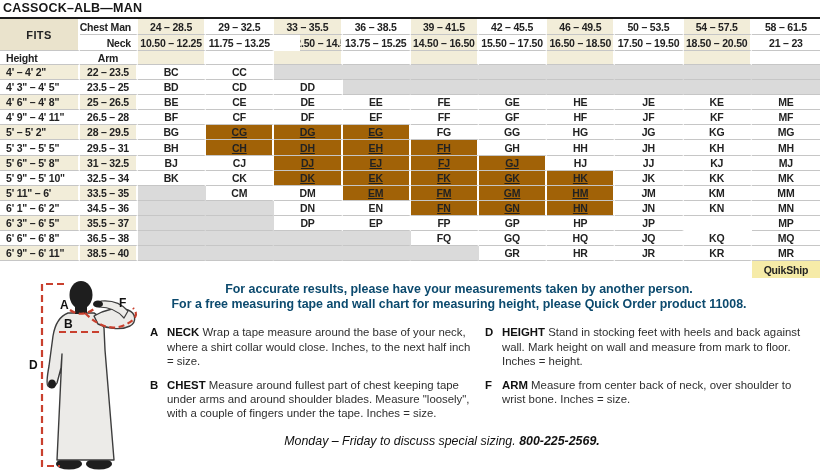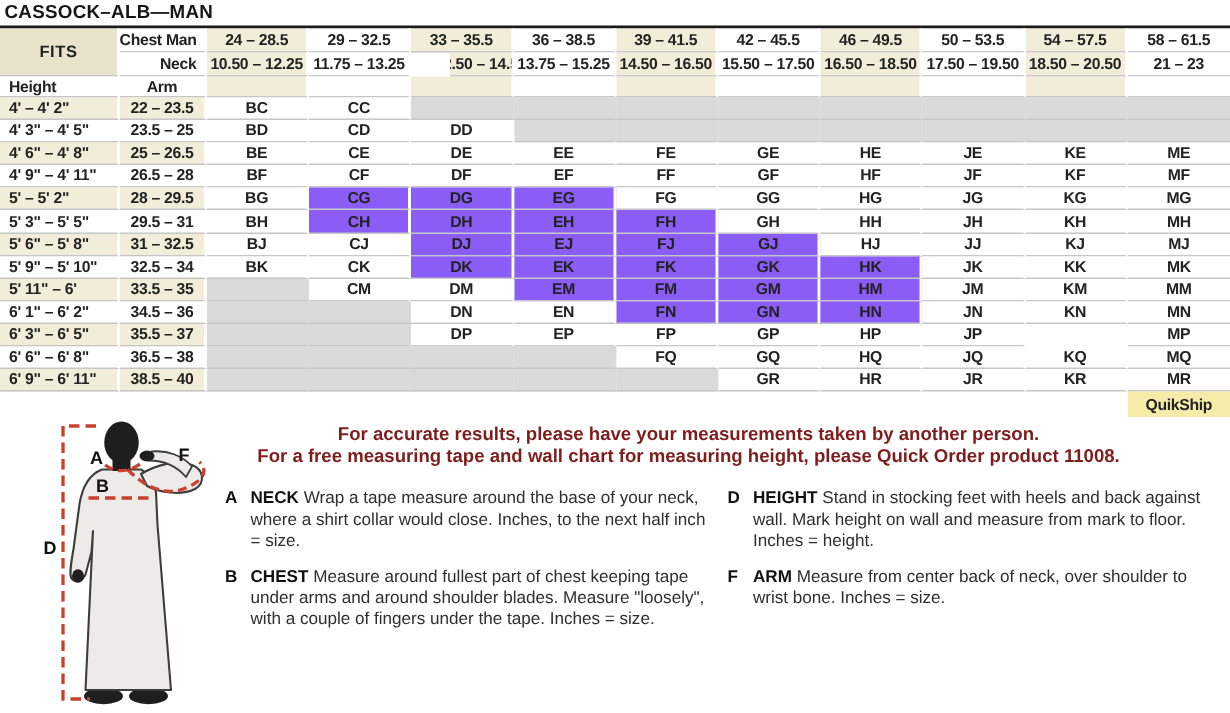--- a/index.html
+++ b/index.html
@@ -15,32 +15,32 @@
   #grid { display:grid; width:820px;
           grid-template-columns:80px 58px repeat(10, 1fr);
           grid-template-rows:16px 16px 14px repeat(13, 15.1px) 17px; }
   .c { display:flex; align-items:center; justify-content:center;
        font-weight:bold; font-size:10.5px; letter-spacing:-0.2px; color:#222;
        border-right:2px solid #fff; border-bottom:1px solid #c6c6c6; white-space:nowrap; overflow:hidden; }
   .c.lastcol { border-right:none; }
   .bge { background:#f2edd9; }
   .wht { background:#fff; }
   .na  { background:#dadada; border-right-color:#dadada; }
-  .qs  { background:#8b5cf6; }
+  .qs  { background:#a16207;text-decoration:underline; }
   .fits { background:#eae3cc; font-size:11px; letter-spacing:.4px; }
   .lbl { justify-content:flex-end; padding-right:5px; background:#fff; }
   .left { justify-content:flex-start; padding-left:6px; }
   .qsbadge { background:#f6eba8; border-bottom:none; }
 
   
   .bottom { position:relative; width:820px; height:199px; }
   .figure { position:absolute; left:2px; top:2px; }
   .btxt { margin-left:142px; padding:2px 14px 0 6px; }
   .intro { text-align:center; font-weight:bold; font-size:12.4px; line-height:1.18;
-           color:#7f1d1d; margin:2px 36px 0 0; }
+           color:#0c4a6e; margin:2px 36px 0 0; }
   .instr { display:grid; grid-template-columns:1fr 1fr; grid-auto-flow:column;
            grid-template-rows:auto auto; column-gap:14px; row-gap:10px;
            margin:14px 0 0 2px; font-size:11.4px; line-height:1.24; color:#2e2e2e; }
   .item { display:flex; }
   .ltr { font-weight:bold; width:17px; flex:none; color:#111; }
   .kw { font-weight:bold; color:#111; }
   .foot { font-style:italic; text-align:center; font-size:12.4px; line-height:1.3;
           color:#111; margin:13px 70px 0 0; }
   .foot .phone { font-weight:bold; }
 </style>
@@ -295,16 +295,17 @@
             <span class="ltr">D</span>
             <span class="txt"><span class="kw">HEIGHT </span>Stand in stocking feet with heels and back against wall. Mark height on wall and measure from mark to floor. Inches = height.</span>
           </div>
           <div class="item">
             <span class="ltr">F</span>
             <span class="txt"><span class="kw">ARM </span>Measure from center back of neck, over shoulder to wrist bone. Inches = size.</span>
           </div>
         </div>
 
       <div class="foot">
+        <div><span>Monday – Friday to discuss special sizing.</span> <span class="phone">800-225-2569.</span></div>
       </div>
     </div>
   </div>
 </div>
 
 </body></html>

